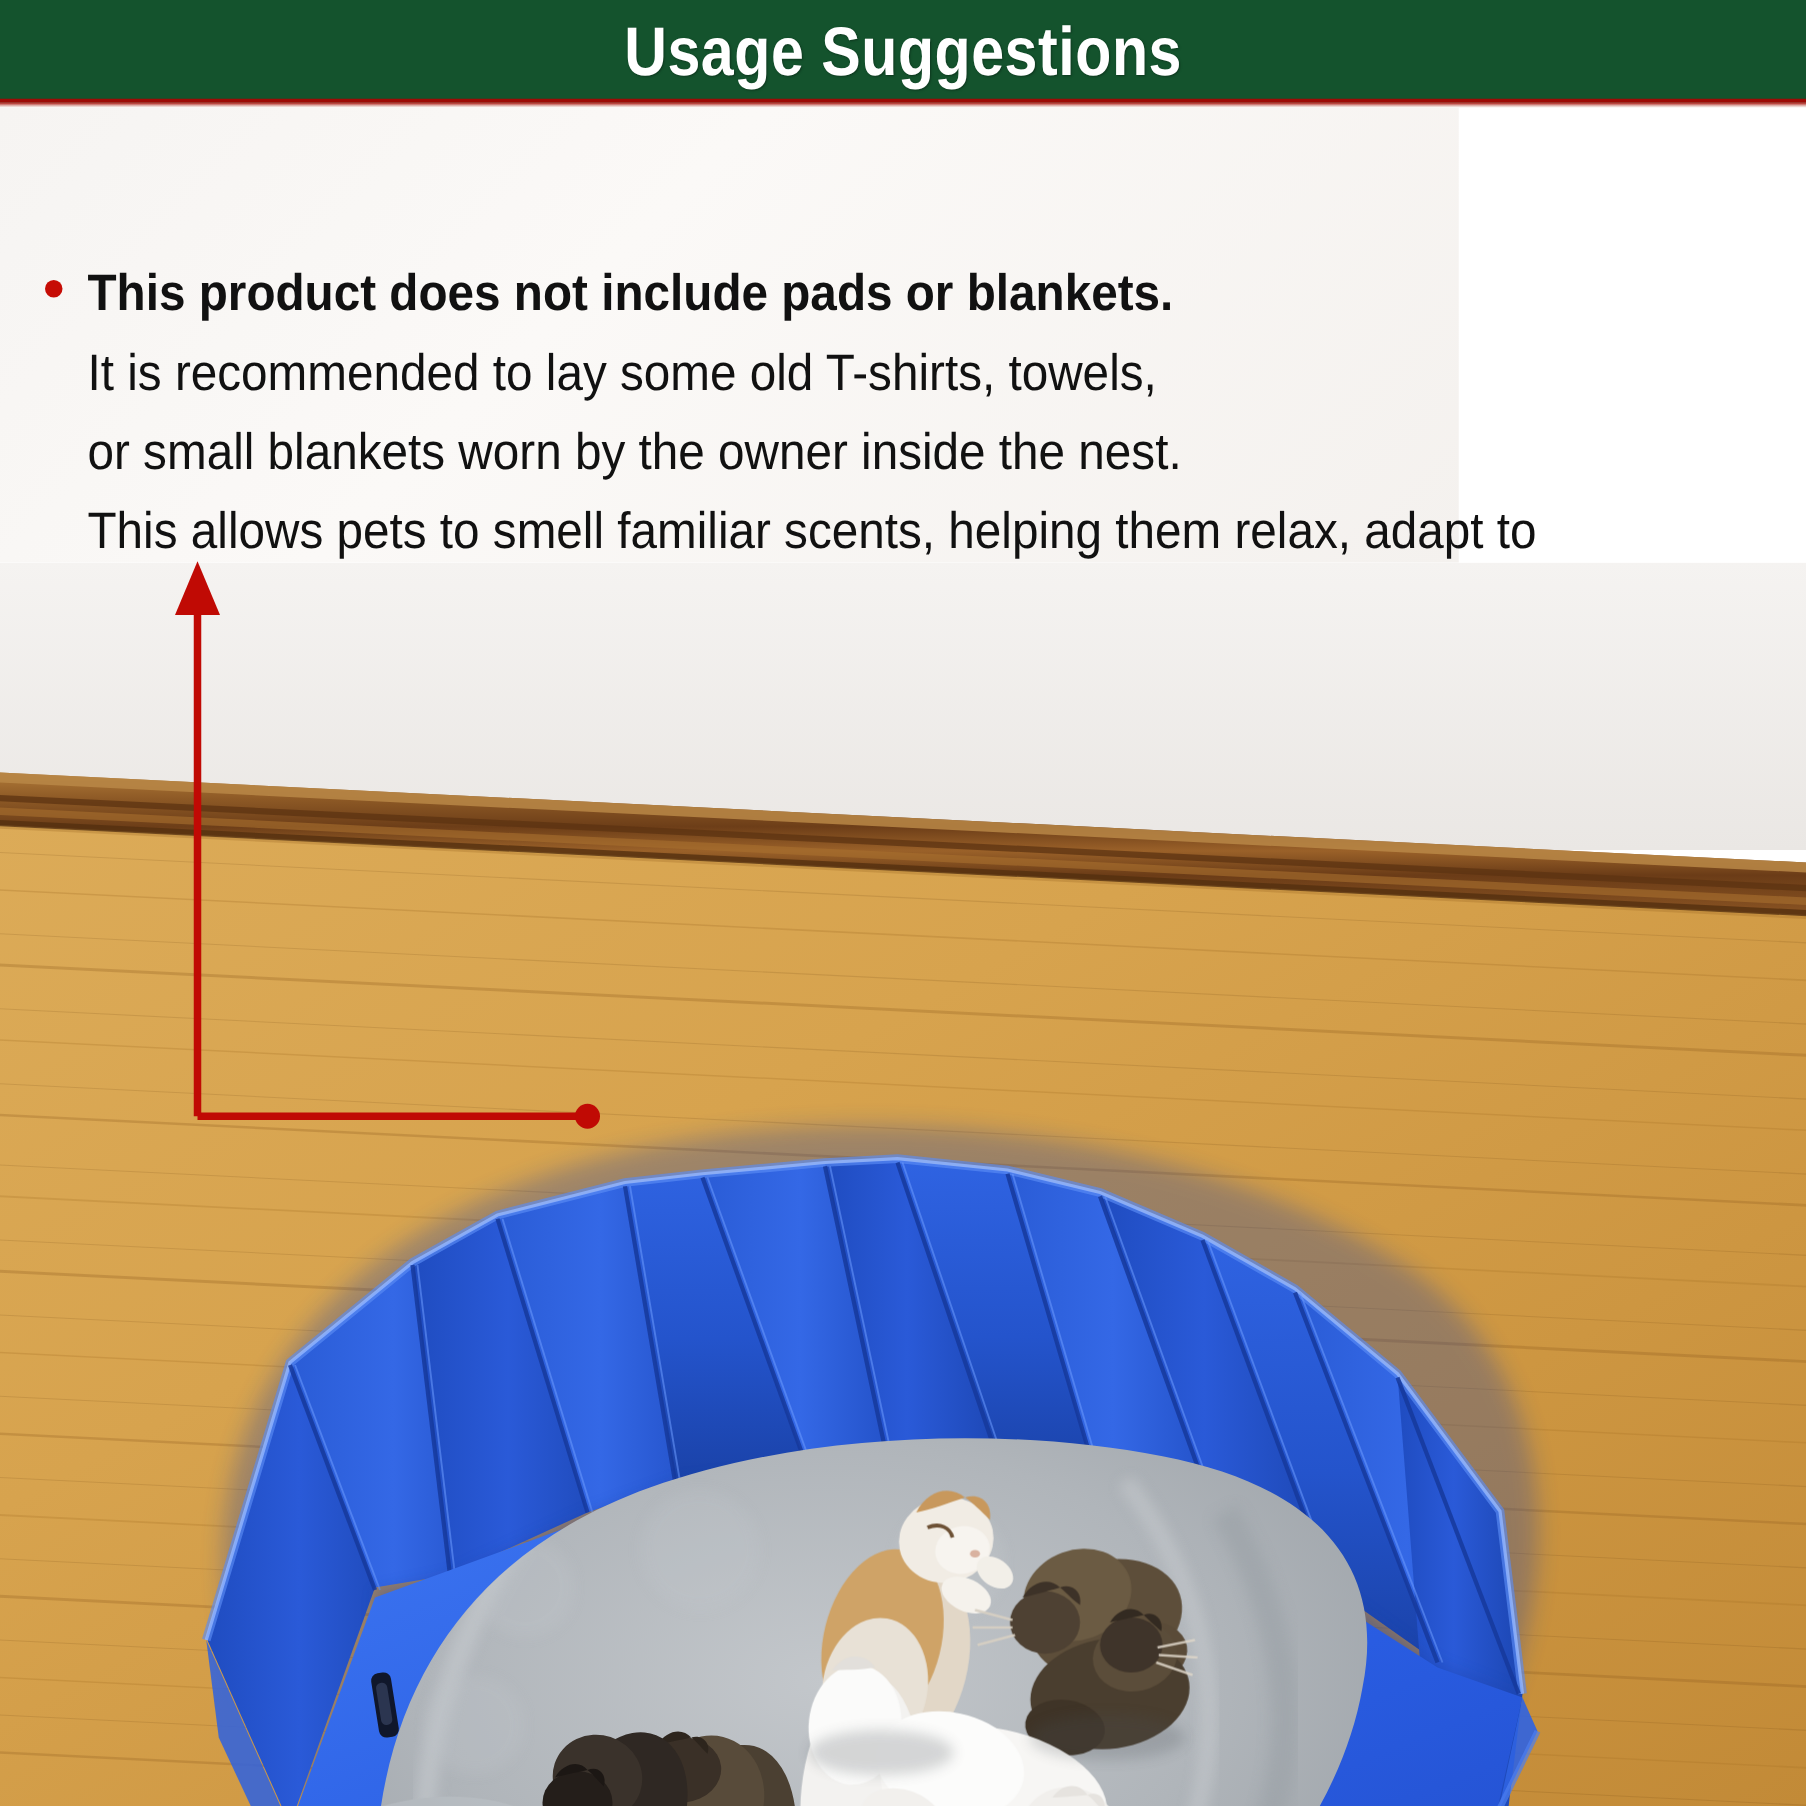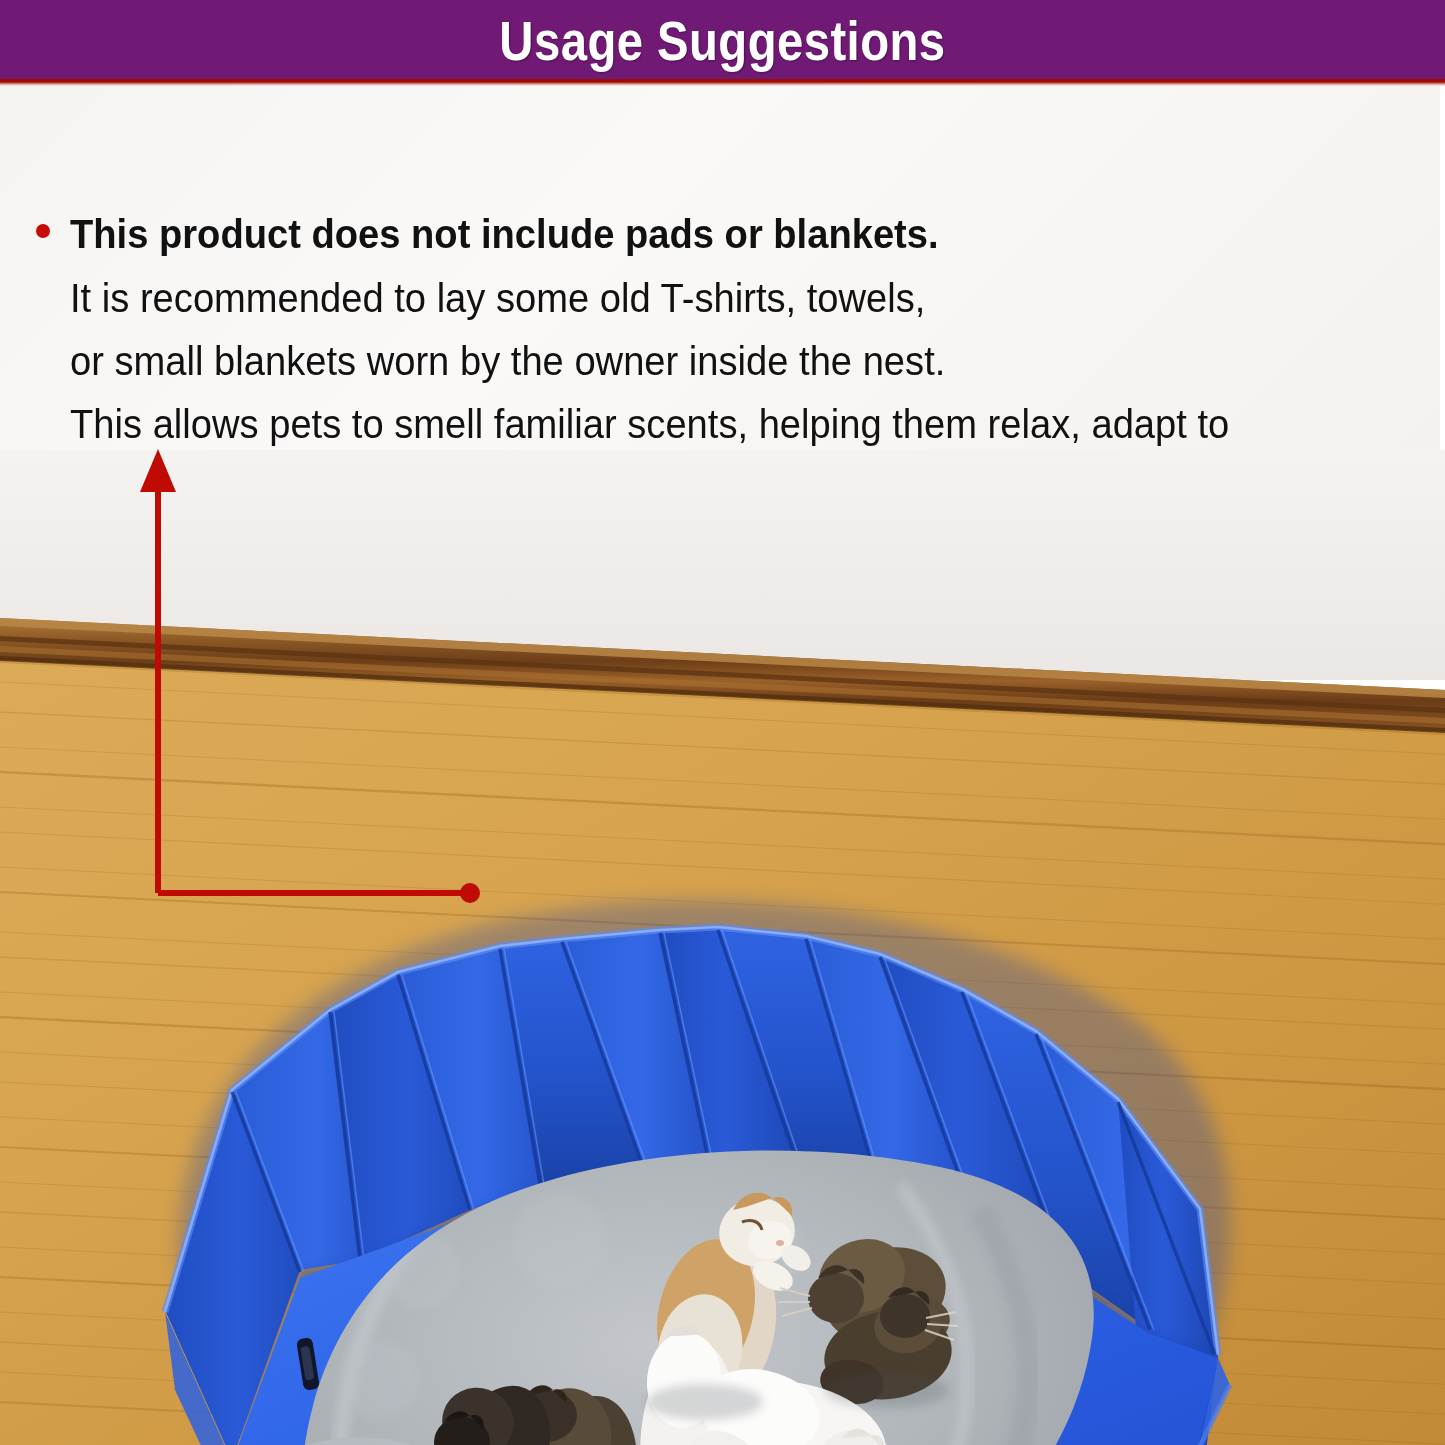--- a/index.html
+++ b/index.html
@@ -4,39 +4,39 @@
 <style>
   html,body{margin:0;padding:0;background:#fff;}
   body{font-family:"Liberation Sans",sans-serif;}
   #page{
     position:relative;width:1445px;height:1445px;overflow:hidden;
     background:#ffffff;
   }
   
   #banner{
     position:absolute;left:0;top:0;width:1445px;height:82px;
-    background:#701a75;
+    background:#14532d;
     display:flex;align-items:center;justify-content:center;
     box-shadow:inset 0 -3px 0 #9d0b06;
   }
   #banner-title{
     color:#ffffff;font-size:55px;font-weight:bold;
     font-family:"Liberation Sans Narrow","Liberation Sans",sans-serif;
     letter-spacing:.5px;line-height:1;
     transform:scaleX(.86);transform-origin:center;
     text-shadow:1px 1px 2px rgba(0,0,0,.35);
     white-space:nowrap;
   }
   #banner-underline{
     position:absolute;left:0;top:82px;width:1445px;height:4px;
     background:linear-gradient(to bottom,#a8110a,#e8c9c4 70%,#f4efec);
   }
   
   #textblock{
-    position:absolute;left:0;top:86px;width:1440px;height:364px;
+    position:absolute;left:0;top:86px;width:1167px;height:364px;
     background:linear-gradient(135deg,#f6f4f2 0%,#fbf9f7 40%,#f4f1ee 100%);
   }
   .tline{
     position:absolute;left:70px;
     font-family:"Liberation Sans Narrow","Liberation Sans",sans-serif;
     color:#111;white-space:nowrap;font-size:41px;line-height:1;
     transform:scaleX(.93);transform-origin:left center;
   }
   .tline.bold{font-weight:bold;}
   #bullet{

